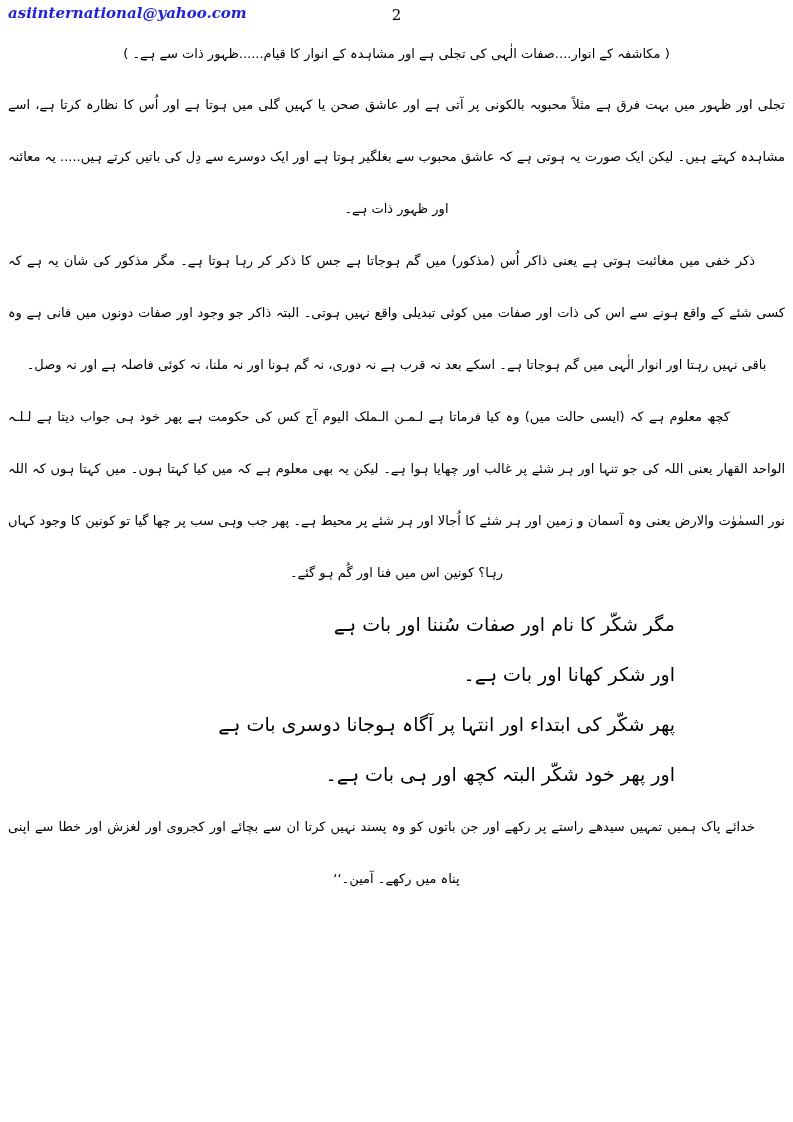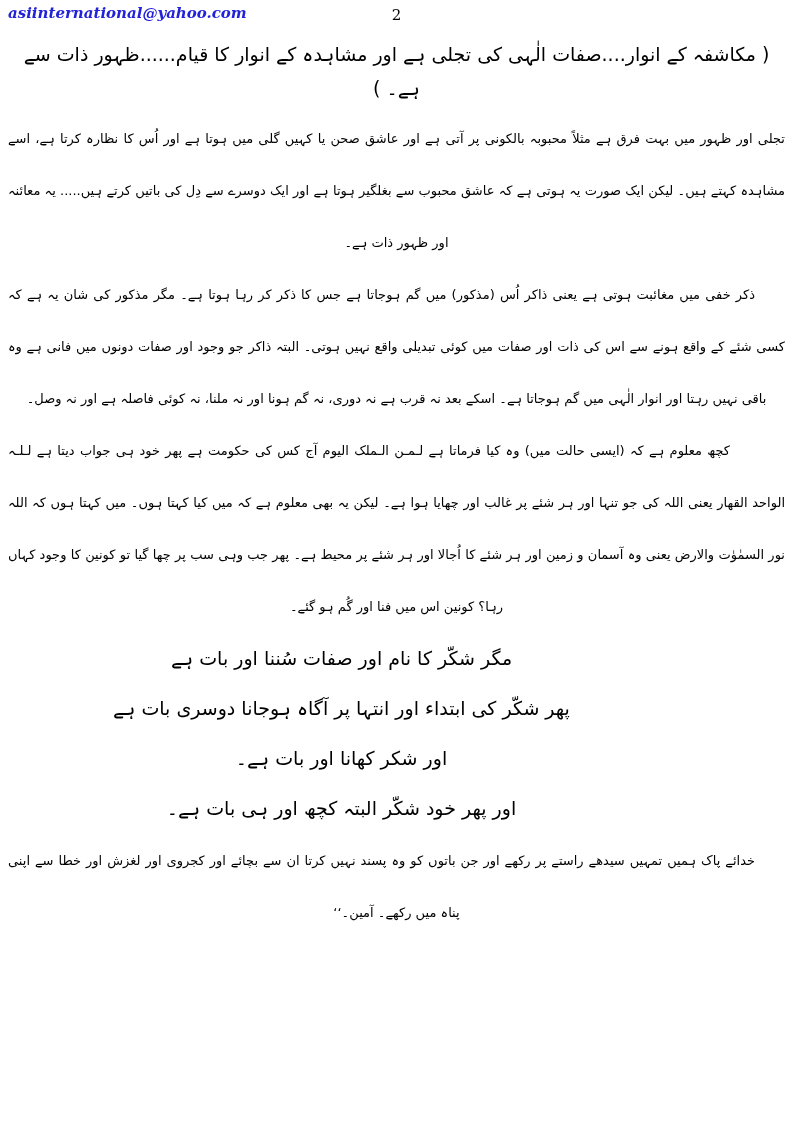--- a/index.html
+++ b/index.html
@@ -16,33 +16,33 @@
     font-style:italic;font-weight:bold;font-size:15px;
   }
   .page-number{
     position:absolute;left:50%;top:6px;transform:translateX(-50%);
     font-family:"DejaVu Serif","Liberation Serif",serif;font-size:15px;color:#000;
   }
 
   
   .urdu{direction:rtl;color:#000;font-family:"DejaVu Sans",sans-serif;}
   .intro{
-    text-align:center;font-size:19px;line-height:34px;
+    text-align:center;font-size:13px;line-height:34px;
     margin:8px 0 8px 0;
   }
   .para{
     margin:0 0 0 0;font-size:13px;line-height:52px;
     text-align:justify;text-align-last:center;
   }
   .ind-sm{text-indent:30px;}
   .ind-lg{text-indent:55px;}
   .bold-run{font-weight:normal;}
   .aphorisms{margin:0 110px 0 0;}
   .single{
-    text-align:center;font-size:19px;line-height:50px;
+    text-align:right;font-size:19px;line-height:50px;
   }
   .prayer{margin-top:2px;}
 </style>
 </head>
 <body>
 
 <div class="page">
 
   <div class="header-row">
     <span class="header-email">asiinternational@yahoo.com</span>
@@ -50,20 +50,20 @@
   </div>
 
   <div class="urdu intro">( مکاشفہ کے انوار....صفات الٰہی کی تجلی ہے  اور  مشاہدہ کے انوار کا قیام......ظہور ذات سے ہے۔ )</div>
 
   <p class="urdu para"><span>تجلی اور ظہور میں بہت فرق ہے  مثلاً محبوبہ بالکونی پر آتی ہے  اور عاشق صحن یا کہیں گلی میں ہوتا ہے اور اُس کا نظارہ کرتا ہے،  اسے مشاہدہ کہتے ہیں۔ لیکن ایک صورت یہ ہوتی ہے کہ عاشق محبوب سے بغلگیر ہوتا ہے اور ایک دوسرے سے دِل کی باتیں کرتے ہیں..... یہ معائنہ اور ظہور ذات ہے۔</span></p>
   <p class="urdu para ind-sm"><span>ذکر خفی میں مغائبت ہوتی ہے یعنی ذاکر اُس (مذکور) میں گم ہوجاتا ہے جس کا ذکر کر رہا ہوتا ہے۔ مگر مذکور کی شان یہ ہے کہ کسی شئے کے واقع ہونے سے اس کی ذات  اور صفات میں کوئی تبدیلی واقع نہیں ہوتی۔  البتہ ذاکر جو وجود اور صفات دونوں میں فانی ہے وہ باقی نہیں رہتا اور انوار الٰہی میں گم ہوجاتا ہے۔ اسکے بعد نہ قرب ہے نہ دوری، نہ گم ہونا اور نہ ملنا،  نہ کوئی فاصلہ ہے اور نہ وصل۔</span></p>
   <p class="urdu para ind-lg"><span>کچھ معلوم ہے کہ (ایسی حالت میں) وہ کیا فرماتا ہے  </span><span class="bold-run">لـمـن الـملک الیوم</span><span>  آج کس کی حکومت ہے پھر خود ہی جواب دیتا ہے </span><span class="bold-run">لـلـہ الواحد القھار</span><span> یعنی اللہ کی جو تنہا اور ہر شئے پر غالب اور چھایا ہوا ہے۔ لیکن یہ بھی معلوم ہے کہ میں کیا کہتا ہوں۔ میں کہتا ہوں کہ اللہ </span><span class="bold-run">نور السمٰوٰت والارض</span><span> یعنی وہ آسمان و زمین اور ہر شئے کا اُجالا اور ہر شئے پر محیط ہے۔ پھر جب وہی سب پر چھا گیا تو کونین کا وجود کہاں رہا؟  کونین اس میں فنا اور گُم ہو گئے۔</span></p>
 
   <div class="aphorisms">
     <div class="urdu single">مگر شکّر کا نام اور صفات سُننا اور بات  ہے</div>
+    <div class="urdu single">اور شکر کھانا اور بات ہے۔</div>
     <div class="urdu single">پھر شکّر کی ابتداء اور انتہا پر آگاہ ہوجانا دوسری بات ہے</div>
-    <div class="urdu single">اور شکر کھانا اور بات ہے۔</div>
     <div class="urdu single">اور پھر خود شکّر البتہ کچھ اور ہی بات ہے۔</div>
   </div>
 
   <p class="urdu para prayer ind-sm">خدائے پاک ہمیں تمہیں سیدھے راستے پر رکھے اور جن باتوں کو وہ پسند نہیں کرتا ان سے بچائے اور کجروی اور لغزش اور خطا سے اپنی پناہ میں رکھے۔ آمین۔‘‘</p>
 
 </div>
 
 </body></html>

